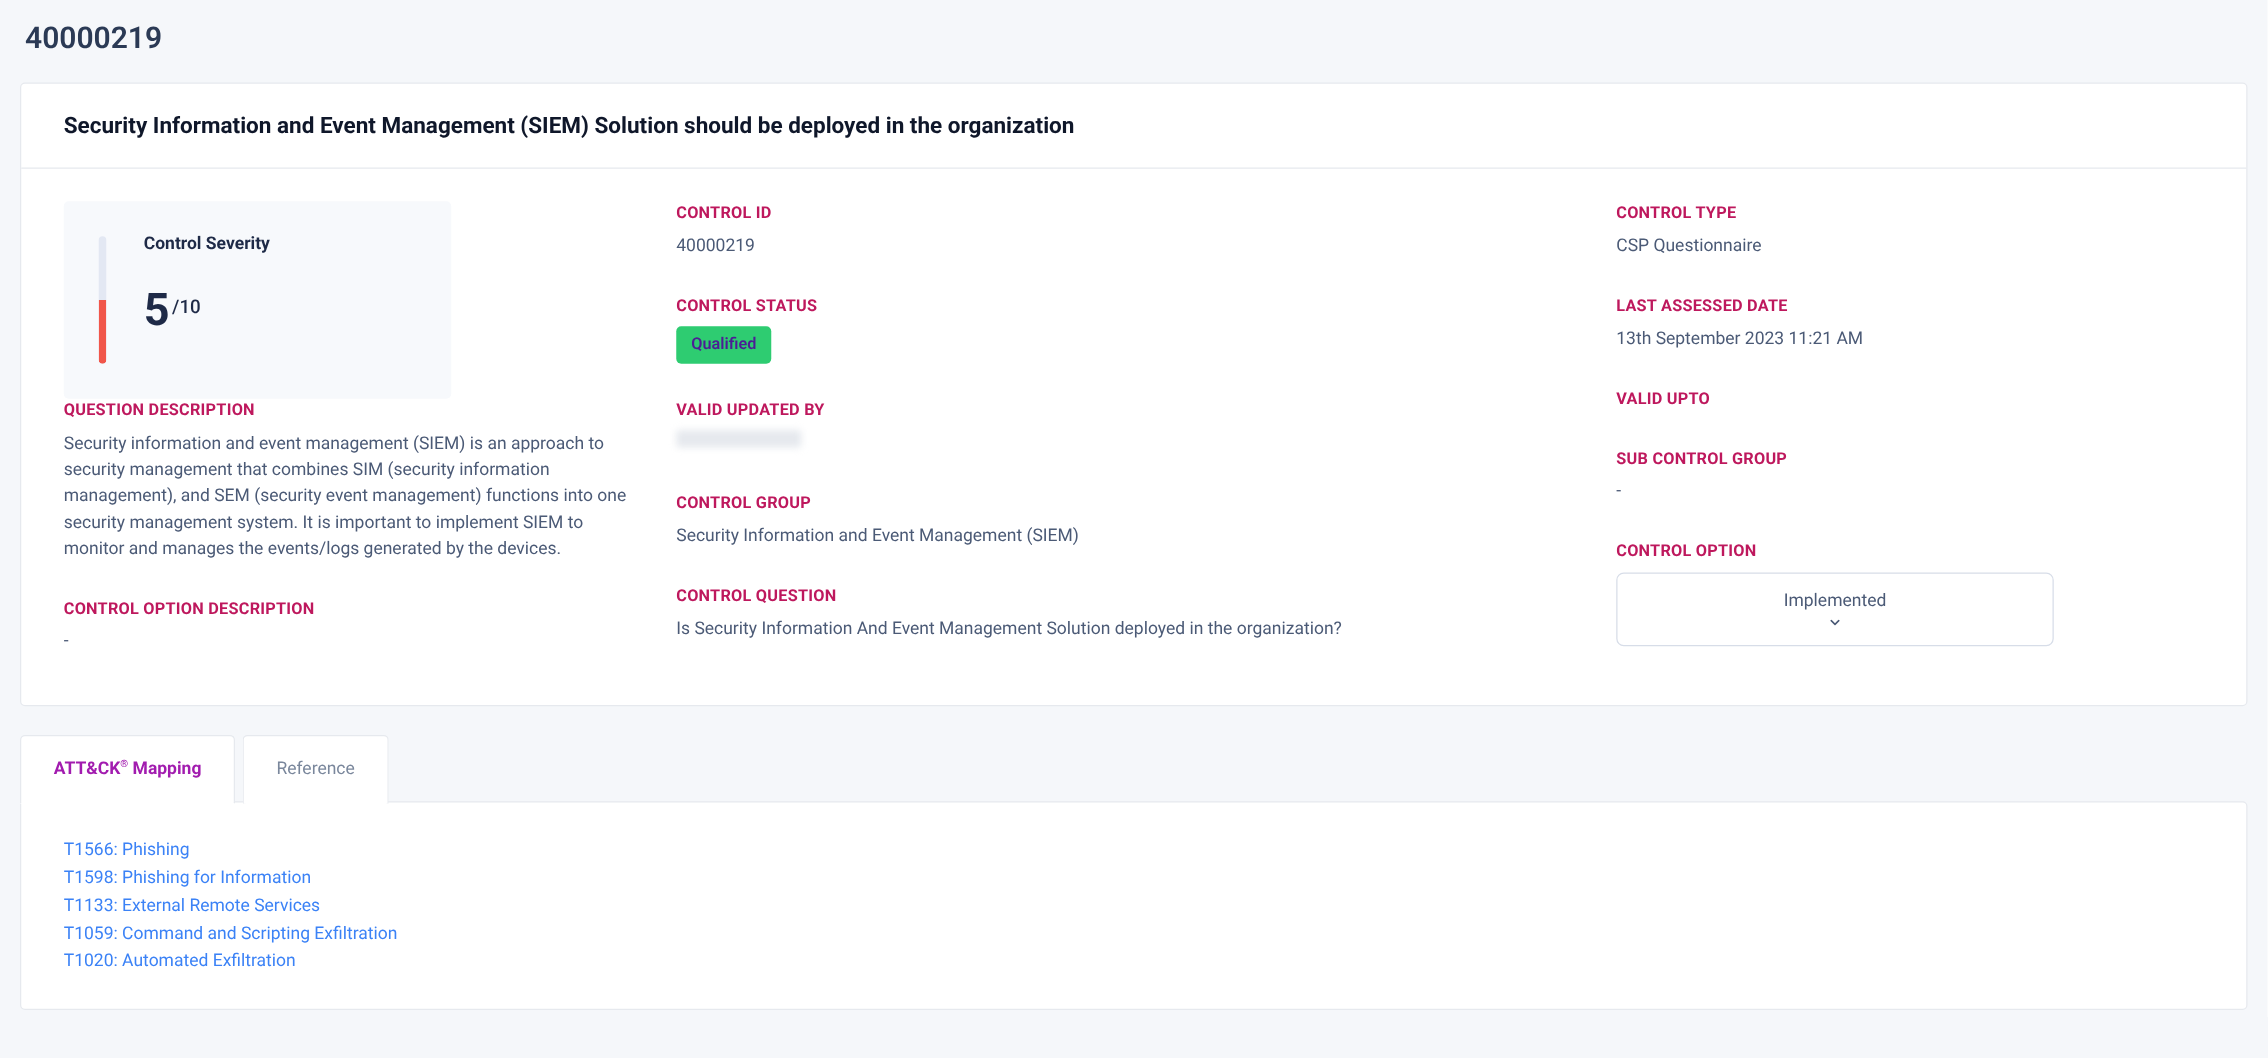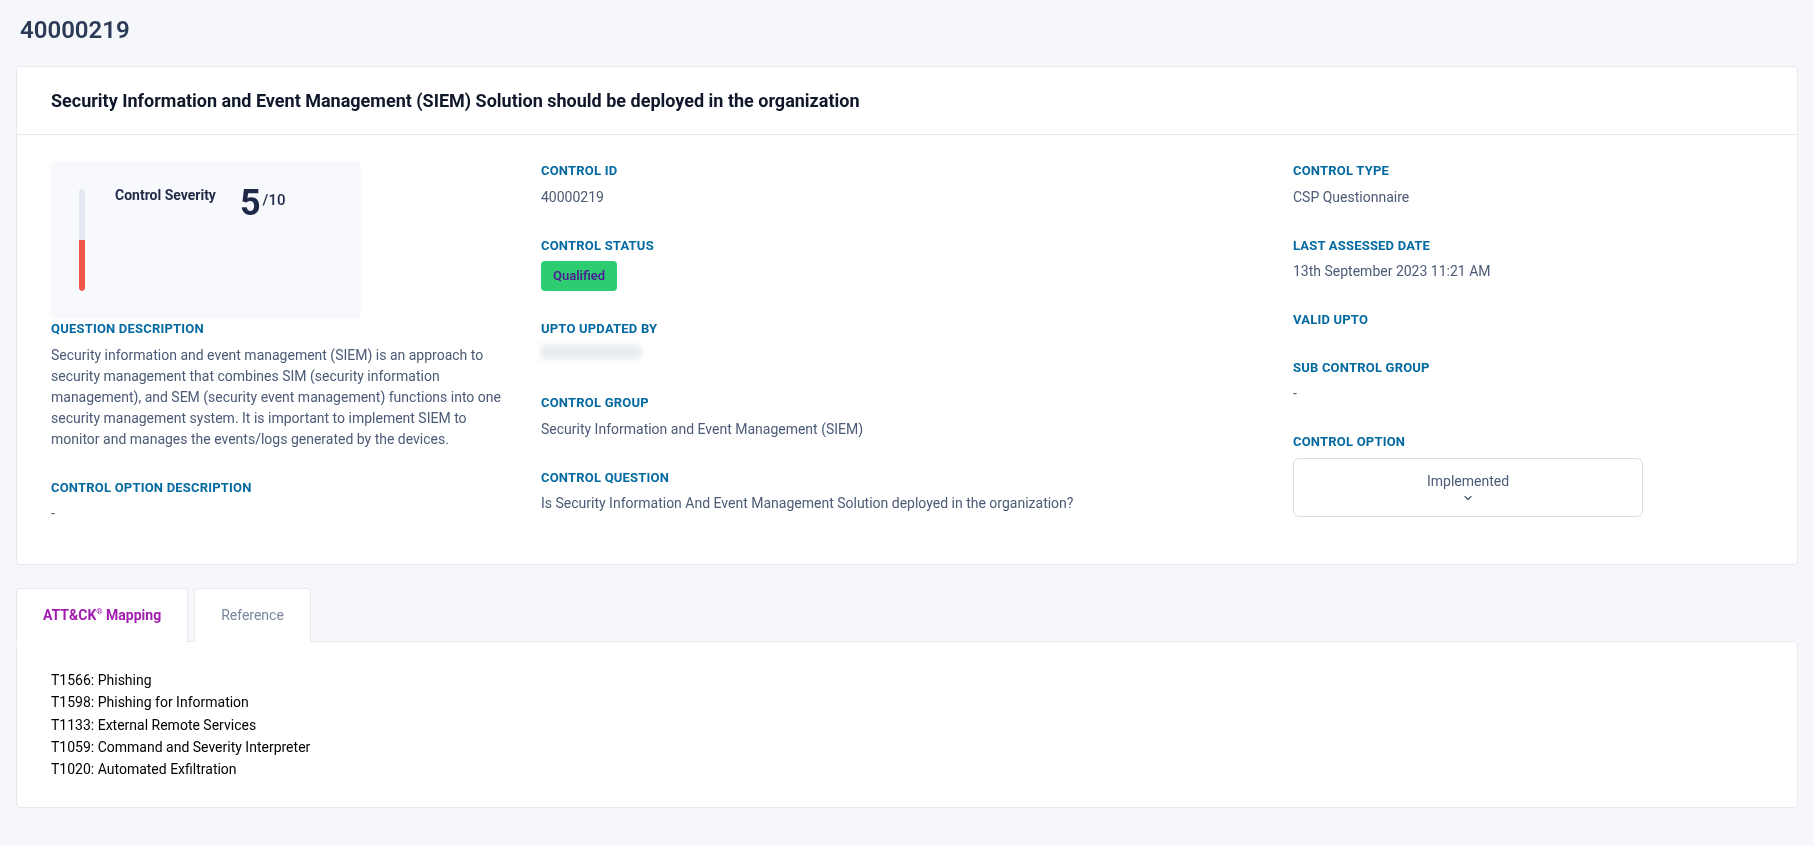--- a/index.html
+++ b/index.html
@@ -72,21 +72,21 @@
     position: absolute;
     bottom: 0;
     left: 0;
     width: 100%;
     height: 50%;
     background: #f1564a;
     border-radius: 0 0 3px 3px;
   }
   .severity-text {
     display: flex;
-    flex-direction: row;
+    flex-direction: column;
     gap: 24px;
   }
   .severity-label {
     font-size: 14px;
     font-weight: 700;
     color: #1e2a47;
   }
   .severity-score {
     display: flex;
     align-items: baseline;
@@ -105,21 +105,21 @@
     position: relative;
     top: -10px;
   }
   .field {
     margin-bottom: 28px;
   }
   .field:last-child { margin-bottom: 0; }
   .field-label {
     font-size: 13px;
     font-weight: 700;
-    color: #0369a1;
+    color: #be185d;
     letter-spacing: 0.2px;
     margin-bottom: 6px;
   }
   .field-value {
     font-size: 14px;
     color: #4b5a76;
     line-height: 1.5;
   }
   .col-left .field:first-of-type { margin-top: 34px; }
   .badge-qualified {
@@ -197,21 +197,21 @@
     padding: 28px 34px;
     margin-top: -1px;
   }
   .attack-list {
     display: flex;
     flex-direction: column;
     gap: 2px;
   }
   .attack-item {
     font-size: 14px;
-    color: #000000;
+    color: #3b82f6;
     line-height: 1.45;
   }
 </style>
 </head>
 <body>
 
 <div class="page">
   <div class="page-title">40000219</div>
 
   <div class="card">
@@ -248,21 +248,21 @@
       <div class="col-mid">
         <div class="field">
           <div class="field-label">CONTROL ID</div>
           <div class="field-value">40000219</div>
         </div>
         <div class="field">
           <div class="field-label">CONTROL STATUS</div>
           <div><span class="badge-qualified">Qualified</span></div>
         </div>
         <div class="field">
-          <div class="field-label">UPTO UPDATED BY</div>
+          <div class="field-label">VALID UPDATED BY</div>
           <div class="field-value"><span class="blurred"></span></div>
         </div>
         <div class="field">
           <div class="field-label">CONTROL GROUP</div>
           <div class="field-value">Security Information and Event Management (SIEM)</div>
         </div>
         <div class="field">
           <div class="field-label">CONTROL QUESTION</div>
           <div class="field-value">Is Security Information And Event Management Solution deployed in the organization?</div>
         </div>
@@ -301,17 +301,17 @@
     <div class="tab active">
       <span>ATT&amp;CK</span><sup>®</sup><span> Mapping</span>
     </div>
     <div class="tab inactive">Reference</div>
   </div>
   <div class="tab-panel">
     <div class="attack-list">
       <div class="attack-item">T1566: Phishing</div>
       <div class="attack-item">T1598: Phishing for Information</div>
       <div class="attack-item">T1133: External Remote Services</div>
-      <div class="attack-item">T1059: Command and Severity Interpreter</div>
+      <div class="attack-item">T1059: Command and Scripting Exfiltration</div>
       <div class="attack-item">T1020: Automated Exfiltration</div>
     </div>
   </div>
 </div>
 
 </body></html>

